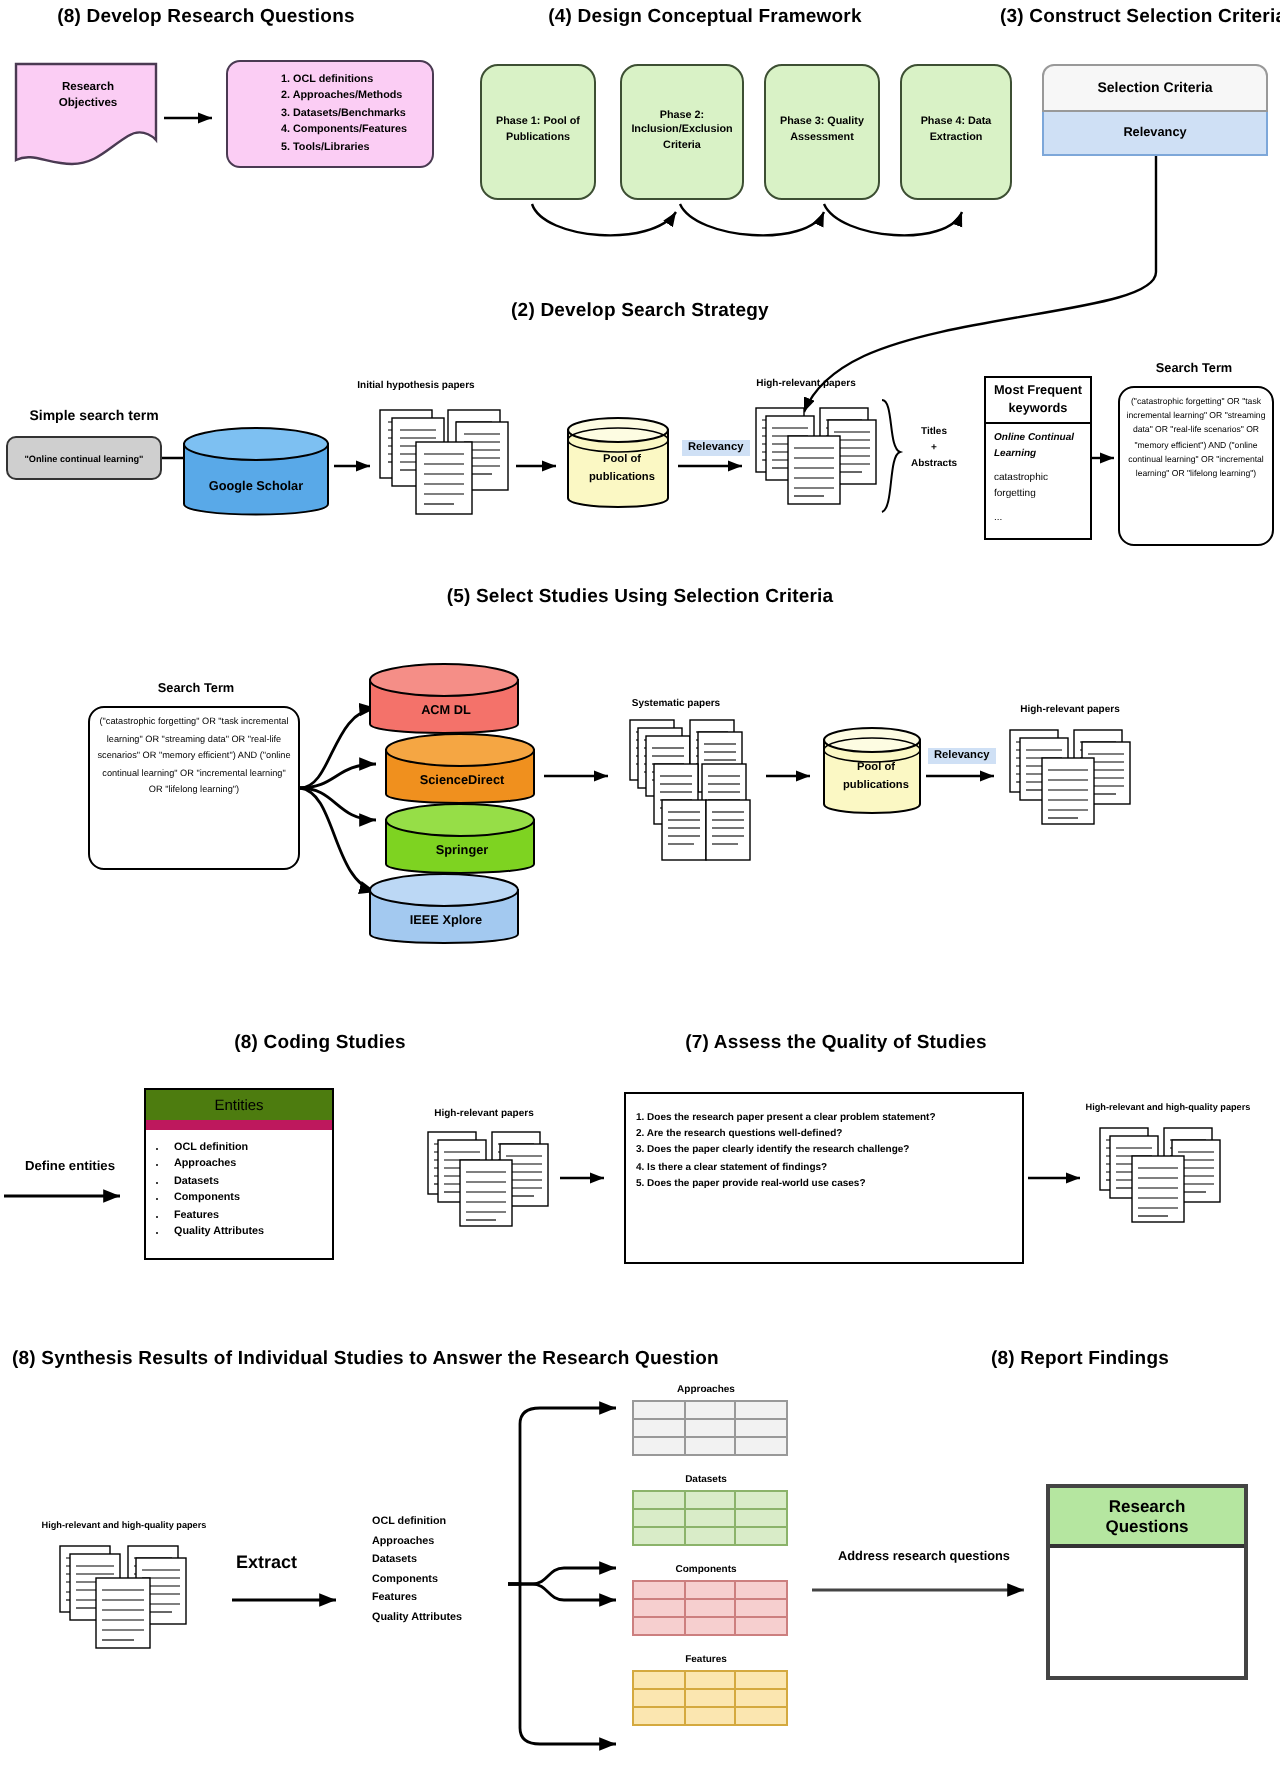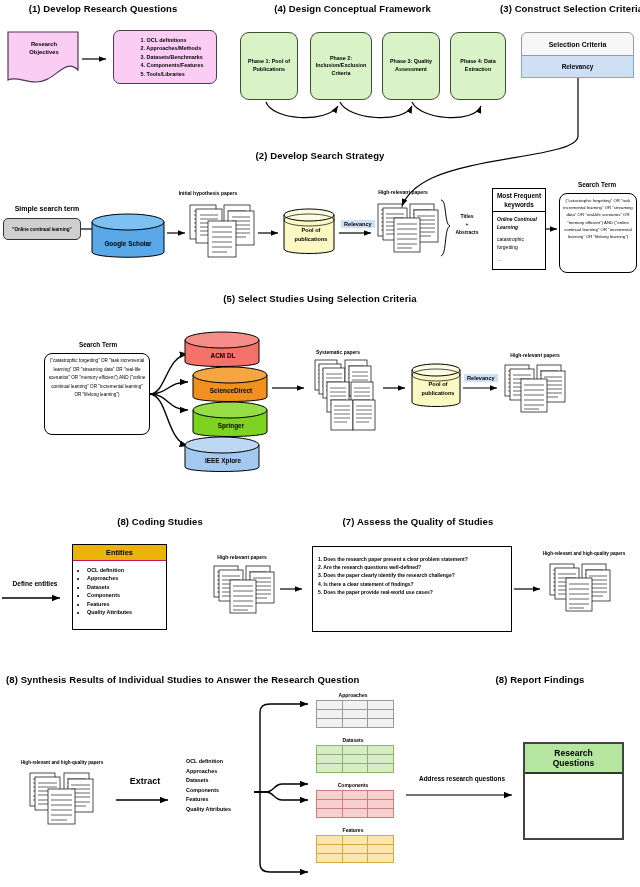--- a/index.html
+++ b/index.html
@@ -34,21 +34,21 @@
   table.grid td { border:1px solid #888; height:9px; }
 
   .plain-list { font-size:5.4px; line-height:8.6px; font-weight:bold; text-align:left; }
   ul.bullets { margin:0; padding-left:9px; font-size:5.4px; line-height:8.4px; font-weight:bold; }
   ul.bullets li { margin:0; padding:0; }
 
   .qa-head {
     background:#fae0c8; border-bottom:1px solid #000;
     font-weight:bold; font-size:8px; text-align:center;
   }
-  .ent-head { background:#eab308; border-bottom:1px solid #be185d; font-weight:bold; font-size:7.5px; text-align:center; }
+  .ent-head { background:#4d7c0f; border-bottom:5px solid #be185d; font-weight:normal; font-size:7.5px; text-align:center; }
   .rq-head { background:#b5e6a0; border-bottom:2px solid #333; font-weight:bold; font-size:8.5px; text-align:center; }
 
   .searchterm-box {
     border:1px solid #000; border-radius:8px; background:#fff;
     font-size:4.3px; line-height:7.2px; text-align:center; padding:3px 3px;
   }
   .kw-box { border:1px solid #000; background:#fff; }
   .kw-head { font-size:6.4px; font-weight:bold; text-align:center; line-height:9px; border-bottom:1px solid #000; padding:2px 0; }
   .kw-body { font-size:5px; line-height:8.4px; padding:3px 4px; text-align:left; }
   .kw-italic { font-style:italic; font-weight:bold; }
@@ -61,21 +61,21 @@
 <body>
 
 <svg class="abs" width="0" height="0" style="position:absolute;left:0;top:0;">
   <defs>
     <marker id="ah" markerWidth="7" markerHeight="7" refX="6" refY="2.4" orient="auto">
       <path d="M0,0 L6,2.4 L0,4.8 z" fill="#000"></path>
     </marker>
   </defs>
 </svg>
 
-<div class="abs sec-title" style="left:8px; top:3px; width:190px;">(1) Develop Research Questions</div>
+<div class="abs sec-title" style="left:8px; top:3px; width:190px;">(8) Develop Research Questions</div>
 
 <svg class="abs" style="left:6px; top:30px;" width="76" height="58">
   <path d="M2,2 L72,2 L72,40 C72,40 66,33 58,38 C48,44 42,52 30,52 C18,52 10,46 2,50 Z" fill="#fbcdf4" stroke="#4a3a52" stroke-width="1.2"></path>
 </svg>
 <div class="abs" style="left:8px; top:40px; width:72px; text-align:center; font-size:5.8px; font-weight:bold; line-height:8px;">
   <div>Research</div>
   <div>Objectives</div>
 </div>
 
 <svg class="abs" style="left:82px; top:54px;" width="32" height="10">
@@ -760,21 +760,21 @@
           <line x1="3" y1="11" x2="24" y2="11"></line>
           <line x1="3" y1="16" x2="24" y2="16"></line>
           <line x1="3" y1="21" x2="24" y2="21"></line>
           <line x1="3" y1="26" x2="24" y2="26"></line>
           <line x1="3" y1="31" x2="19" y2="31"></line>
         </g>
       </g>
   </g>
 </svg>
 
-<div class="abs" style="left:118px; top:776px; width:54px; text-align:center; font-size:9px; font-weight:bold;">Extract</div>
+<div class="abs" style="left:118px; top:776px; width:54px; font-size:9px; font-weight:bold;">Extract</div>
 <svg class="abs" style="left:116px; top:794px;" width="60" height="12">
   <line x1="0" y1="6" x2="52" y2="6" stroke="#000" stroke-width="1.4" marker-end="url(#ah)"></line>
 </svg>
 
 <div class="abs" style="left:186px; top:757px; width:66px; font-size:5.4px; line-height:9.6px; font-weight:bold; text-align:left;">
   <div>OCL definition</div>
   <div>Approaches</div>
   <div>Datasets</div>
   <div>Components</div>
   <div>Features</div>

